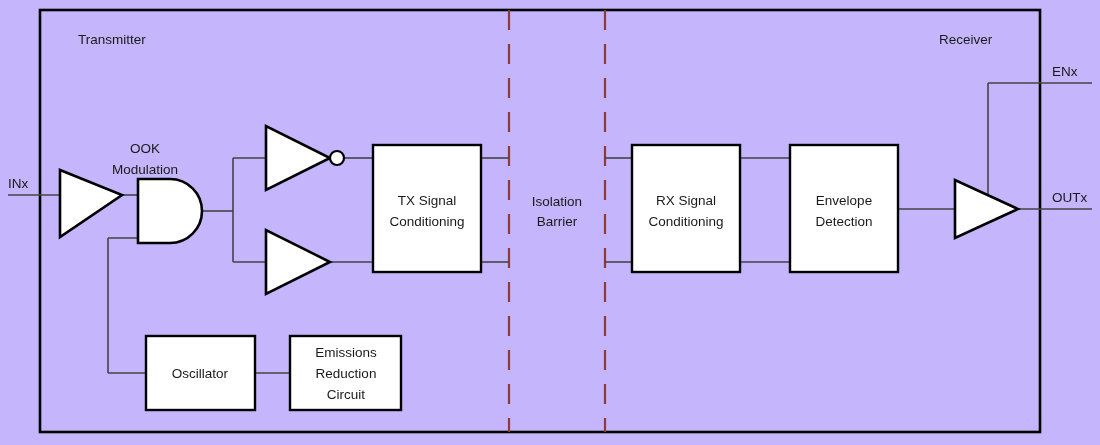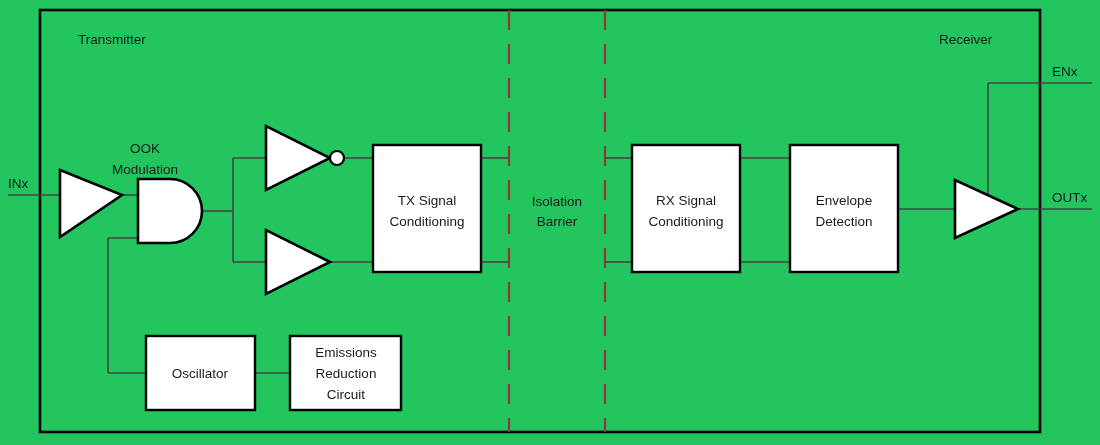--- a/index.html
+++ b/index.html
@@ -4,21 +4,21 @@
 <style>
   html, body {
     margin: 0;
     padding: 0;
     background: #ffffff;
   }
   #canvas {
     position: relative;
     width: 1100px;
     height: 445px;
-    background: #22c55e;
+    background: #c4b5fd;
     font-family: "Liberation Sans", sans-serif;
     overflow: hidden;
   }
   #diagram-svg {
     position: absolute;
     left: 0;
     top: 0;
     width: 1100px;
     height: 445px;
   }

